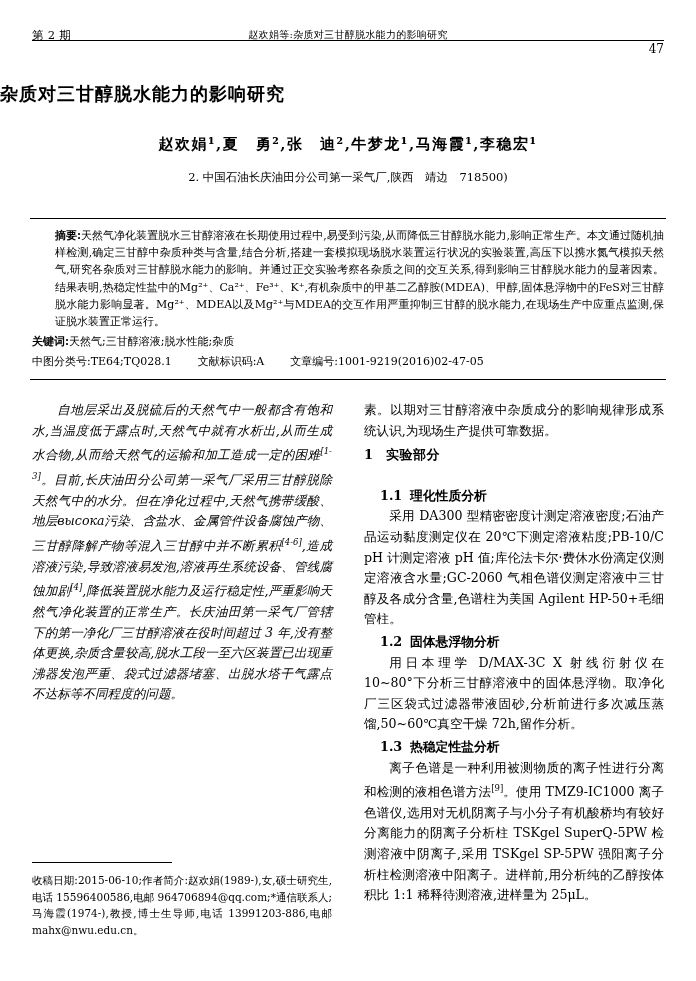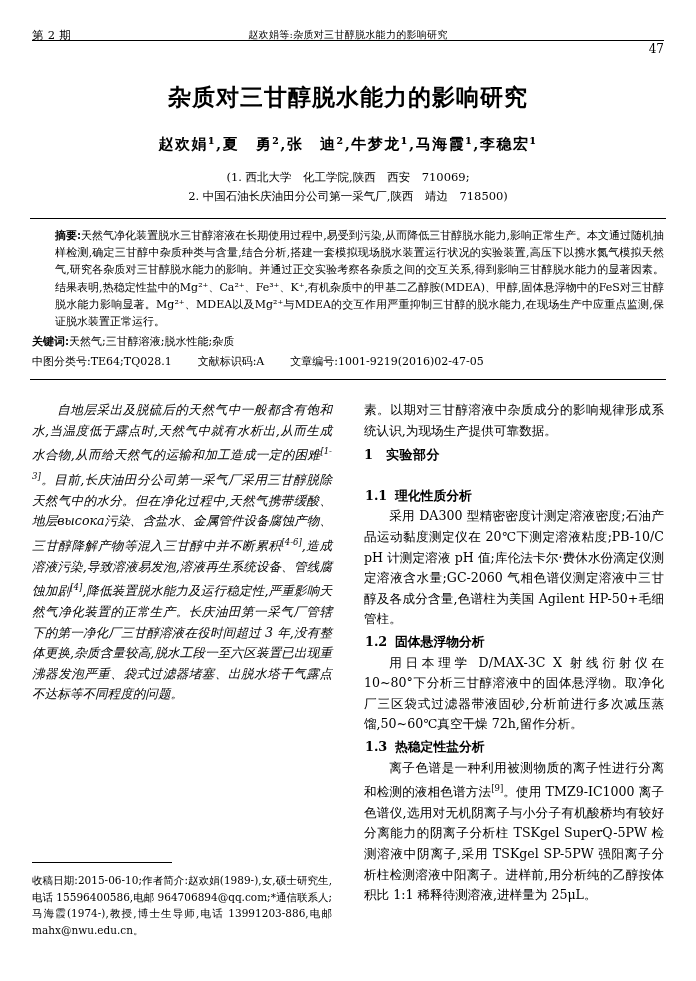--- a/index.html
+++ b/index.html
@@ -58,22 +58,21 @@
     top: 42px;
     right: 32px;
     font-size: 12px;
   }
   
   .title {
     position: absolute;
     top: 82px;
     left: 0;
     right: 0;
-    text-align: center;
-    font-size: 23px;
+    font-size: 18px;
     font-weight: bold;
     letter-spacing: 1px;
     font-family: "DejaVu Serif", "Liberation Serif", serif;
   }
   .authors {
     position: absolute;
     top: 135px;
     left: 0;
     right: 0;
     text-align: center;
@@ -148,21 +147,21 @@
     font-size: 13px;
     font-weight: bold;
     margin: 4px 0 20px 0;
     text-indent: 0;
     letter-spacing: 0.5px;
   }
   .sec-h1 .num { display: inline-block; width: 22px; }
   .sec-h2 {
     font-size: 12.8px;
     font-weight: bold;
-    margin: 2px 0 0 1px;
+    margin: 2px 0 0 16px;
     text-indent: 0;
   }
   .sec-h2 .num { display: inline-block; width: 30px; }
   sup { font-size: 8.5px; vertical-align: super; }
   
   .footnote {
     position: absolute;
     left: 32px;
     top: 872px;
     width: 300px;
@@ -186,21 +185,20 @@
   <div class="running-head">
     <div class="rh-left">第 2 期</div>
     <div class="rh-center">赵欢娟等:杂质对三甘醇脱水能力的影响研究</div>
   </div>
   <div class="rh-rule"></div>
   <div class="page-number">47</div>
 
   <div class="title">杂质对三甘醇脱水能力的影响研究</div>
   <div class="authors">赵欢娟¹,夏　勇²,张　迪²,牛梦龙¹,马海霞¹,李稳宏¹</div>
   <div class="affil">
-    <div>(1. 西北大学　化工学院,陕西　西安　710069;</div>
     <div>2. 中国石油长庆油田分公司第一采气厂,陕西　靖边　718500)</div>
   </div>
 
   <div class="abstract-box">
     <div class="abstract-text">
       <b>摘要:</b><span>天然气净化装置脱水三甘醇溶液在长期使用过程中,易受到污染,从而降低三甘醇脱水能力,影响正常生产。本文通过随机抽样检测,确定三甘醇中杂质种类与含量,结合分析,搭建一套模拟现场脱水装置运行状况的实验装置,高压下以携水氮气模拟天然气,研究各杂质对三甘醇脱水能力的影响。并通过正交实验考察各杂质之间的交互关系,得到影响三甘醇脱水能力的显著因素。结果表明,热稳定性盐中的Mg²⁺、Ca²⁺、Fe³⁺、K⁺,有机杂质中的甲基二乙醇胺(MDEA)、甲醇,固体悬浮物中的FeS对三甘醇脱水能力影响显著。Mg²⁺、MDEA以及Mg²⁺与MDEA的交互作用严重抑制三甘醇的脱水能力,在现场生产中应重点监测,保证脱水装置正常运行。</span>
     </div>
     <div class="keywords">
       <b>关键词:</b><span>天然气;三甘醇溶液;脱水性能;杂质</span>
     </div>

